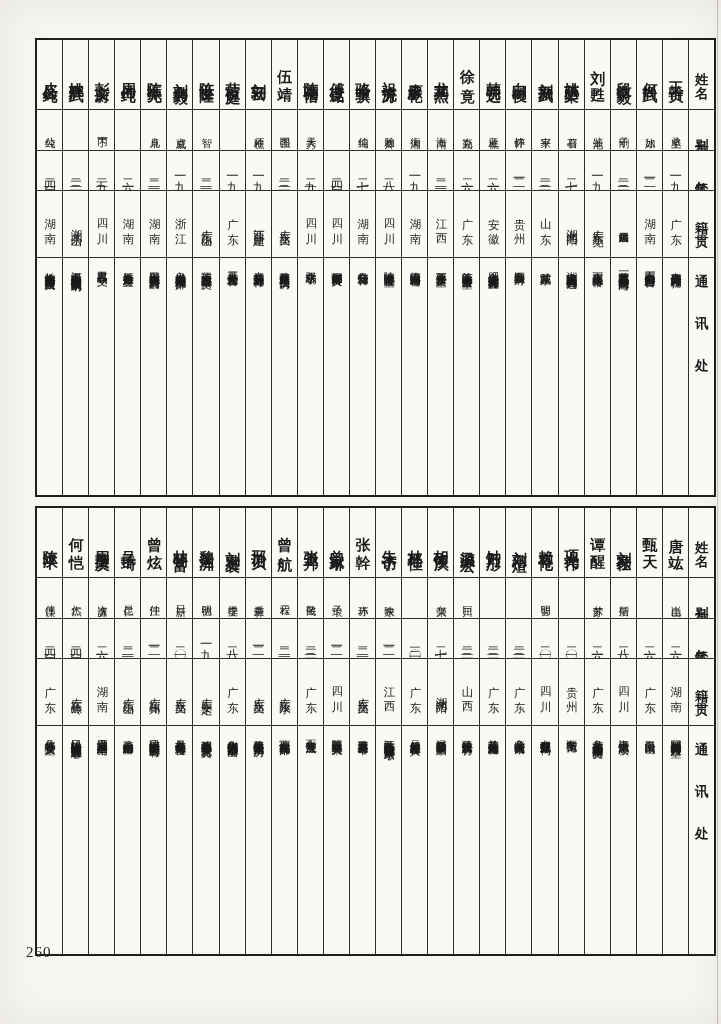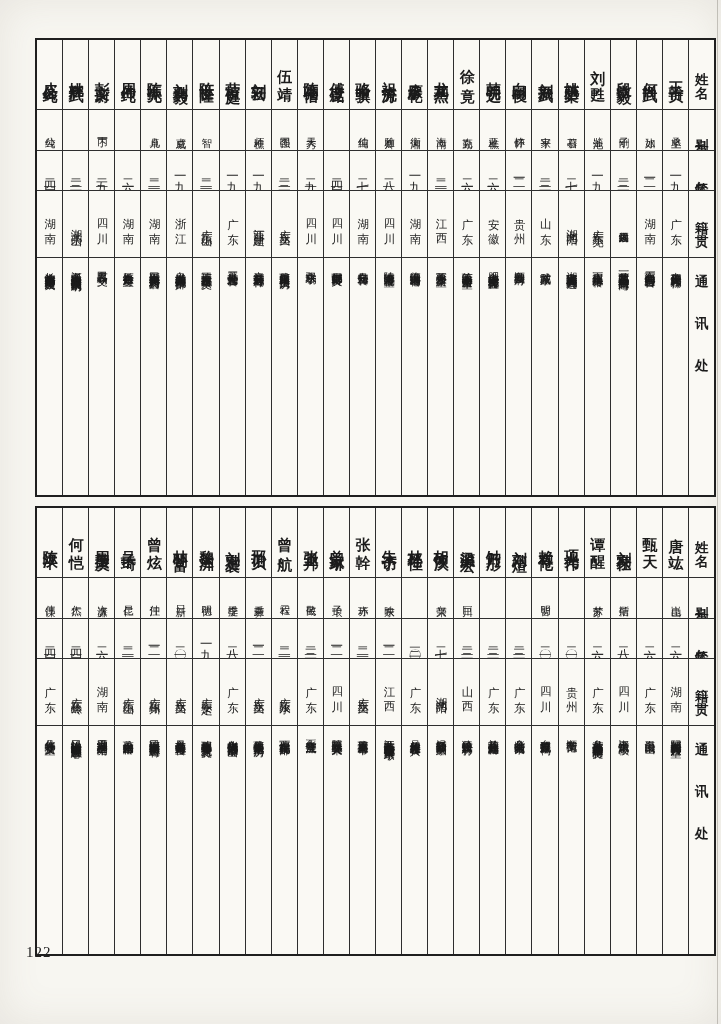--- a/index.html
+++ b/index.html
@@ -945,15 +945,15 @@
           <span class="vtxt age-txt">二四</span>
         </div>
         <div class="cell r-origin">
           <span class="vtxt origin-txt spread">广东</span>
         </div>
         <div class="cell r-addr">
           <span class="vtxt addr-txt">化县新安圩义安堂</span>
         </div>
       </div>
     </div>
-  <div class="page-number">122</div>
+  <div class="page-number">260</div>
   <div class="edge-line"></div>
 </div>
 
 </body></html>

